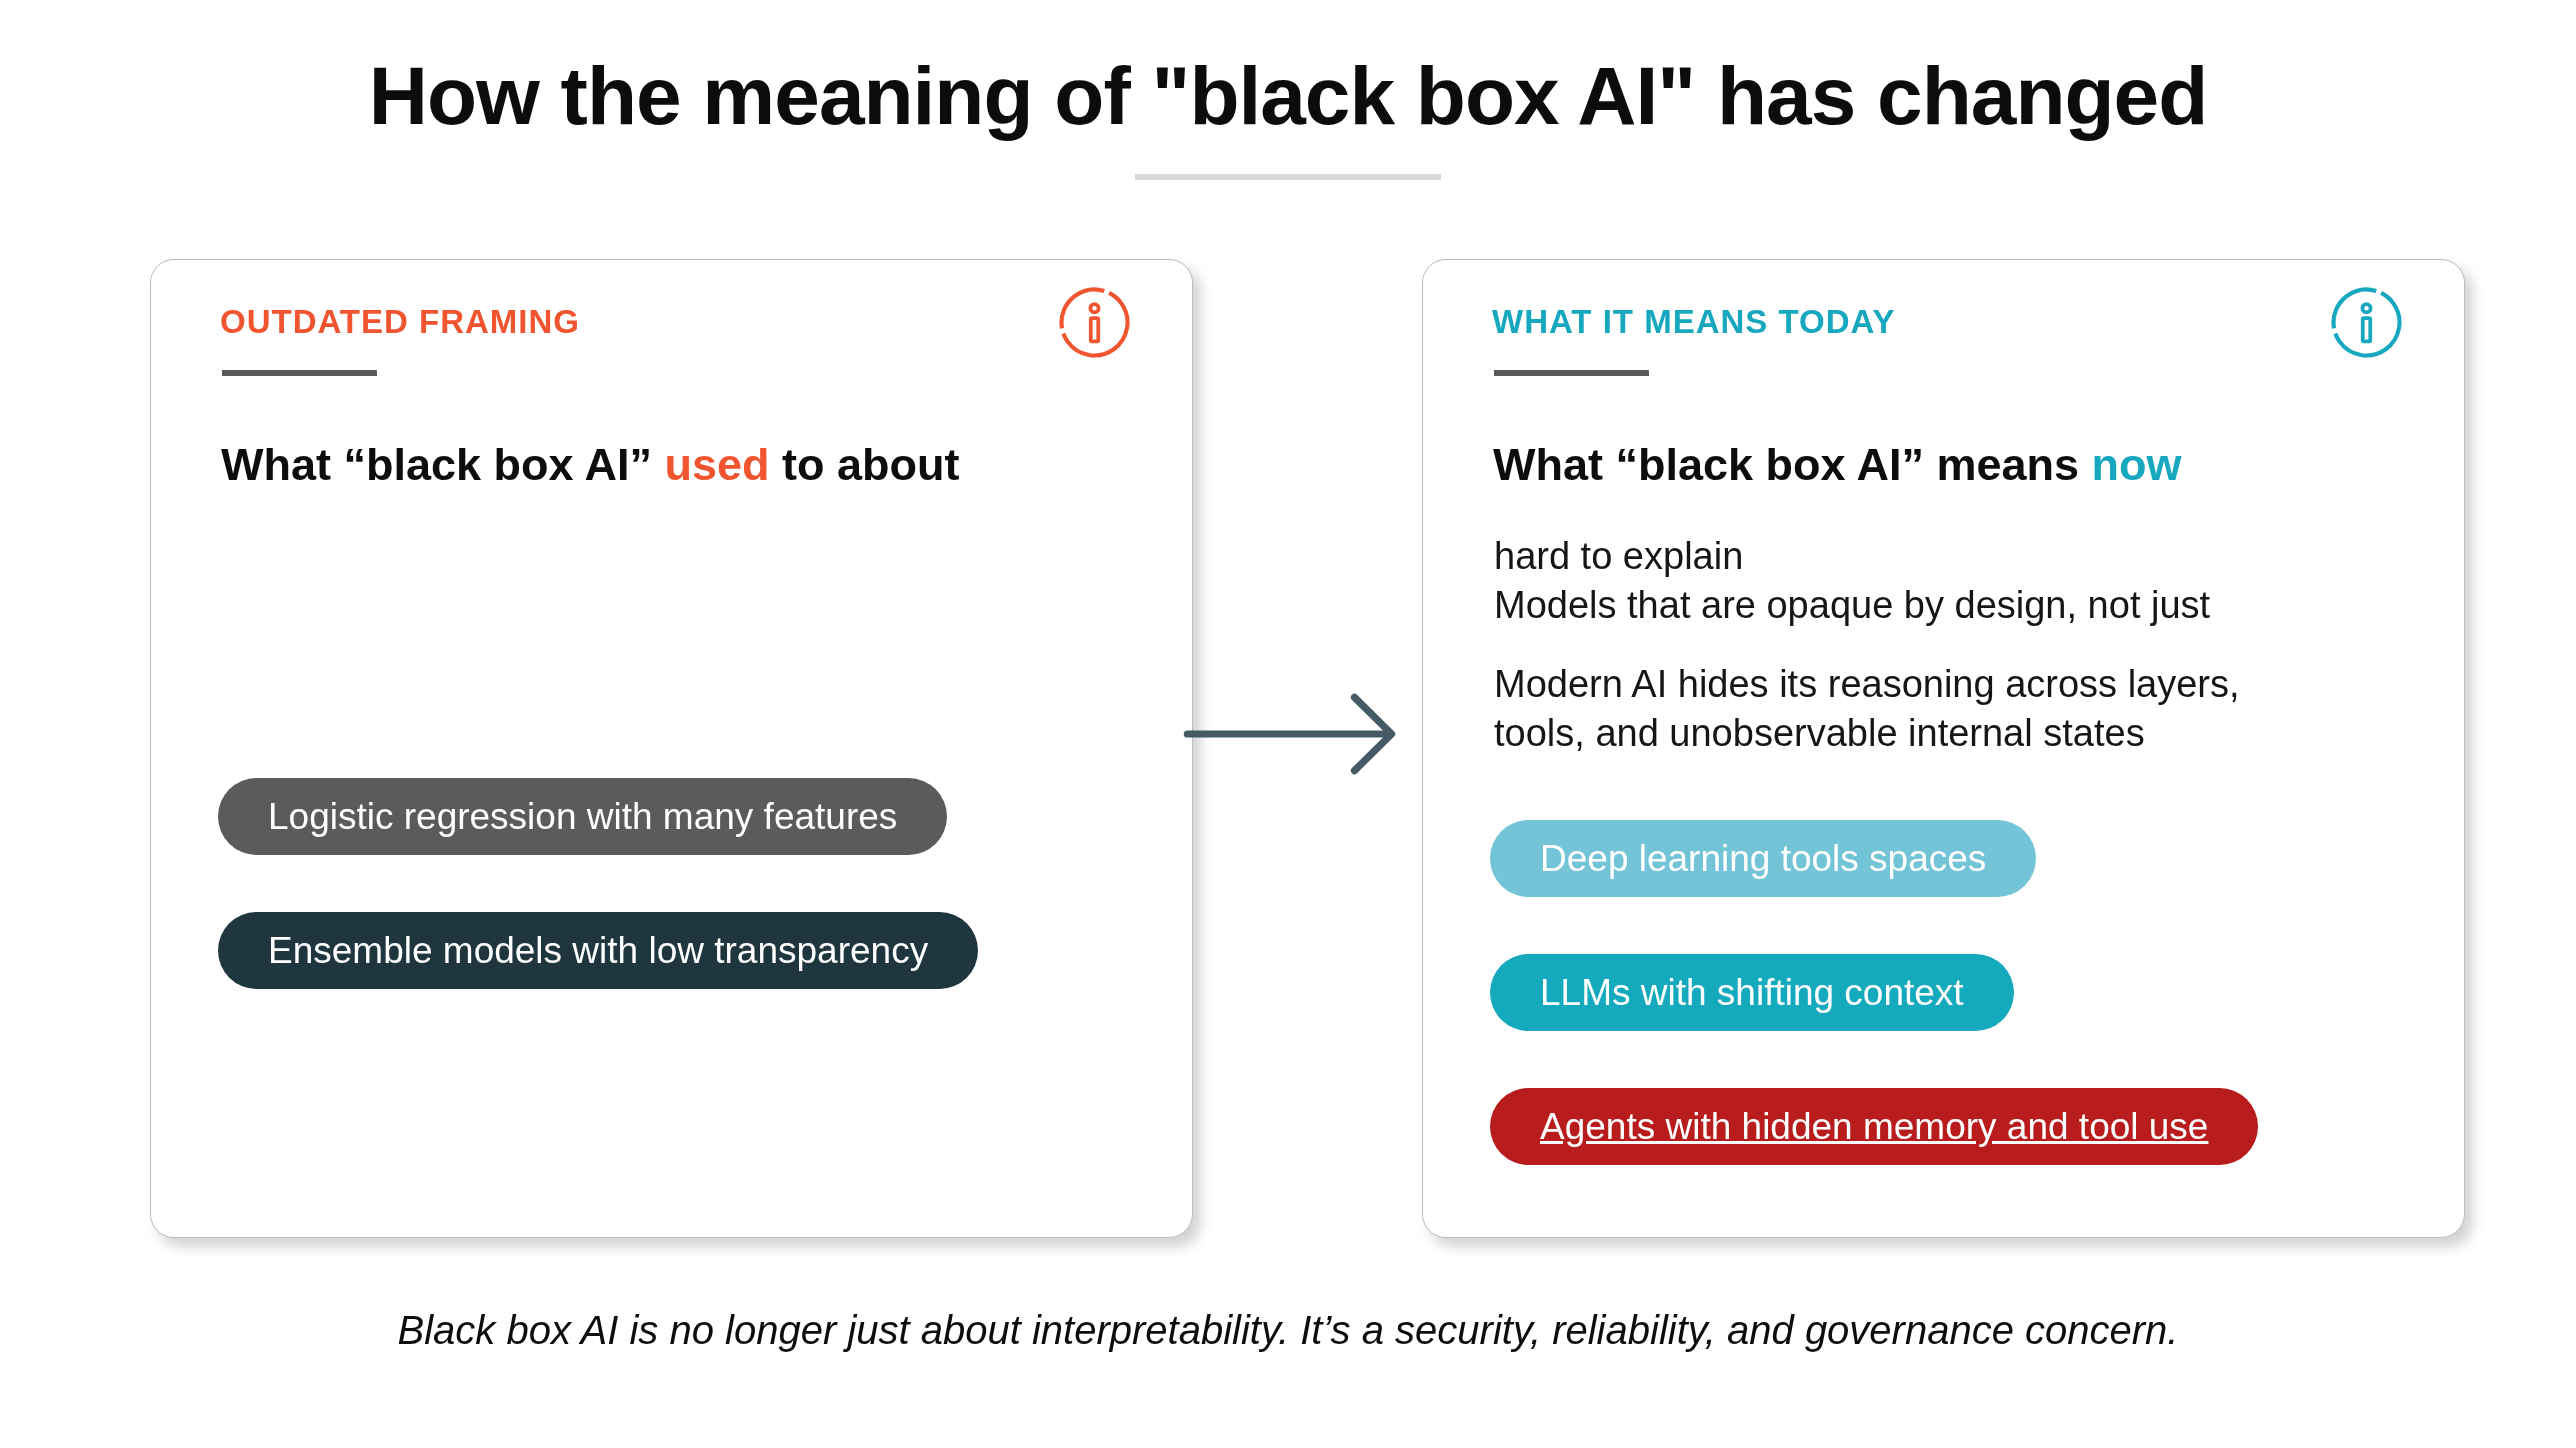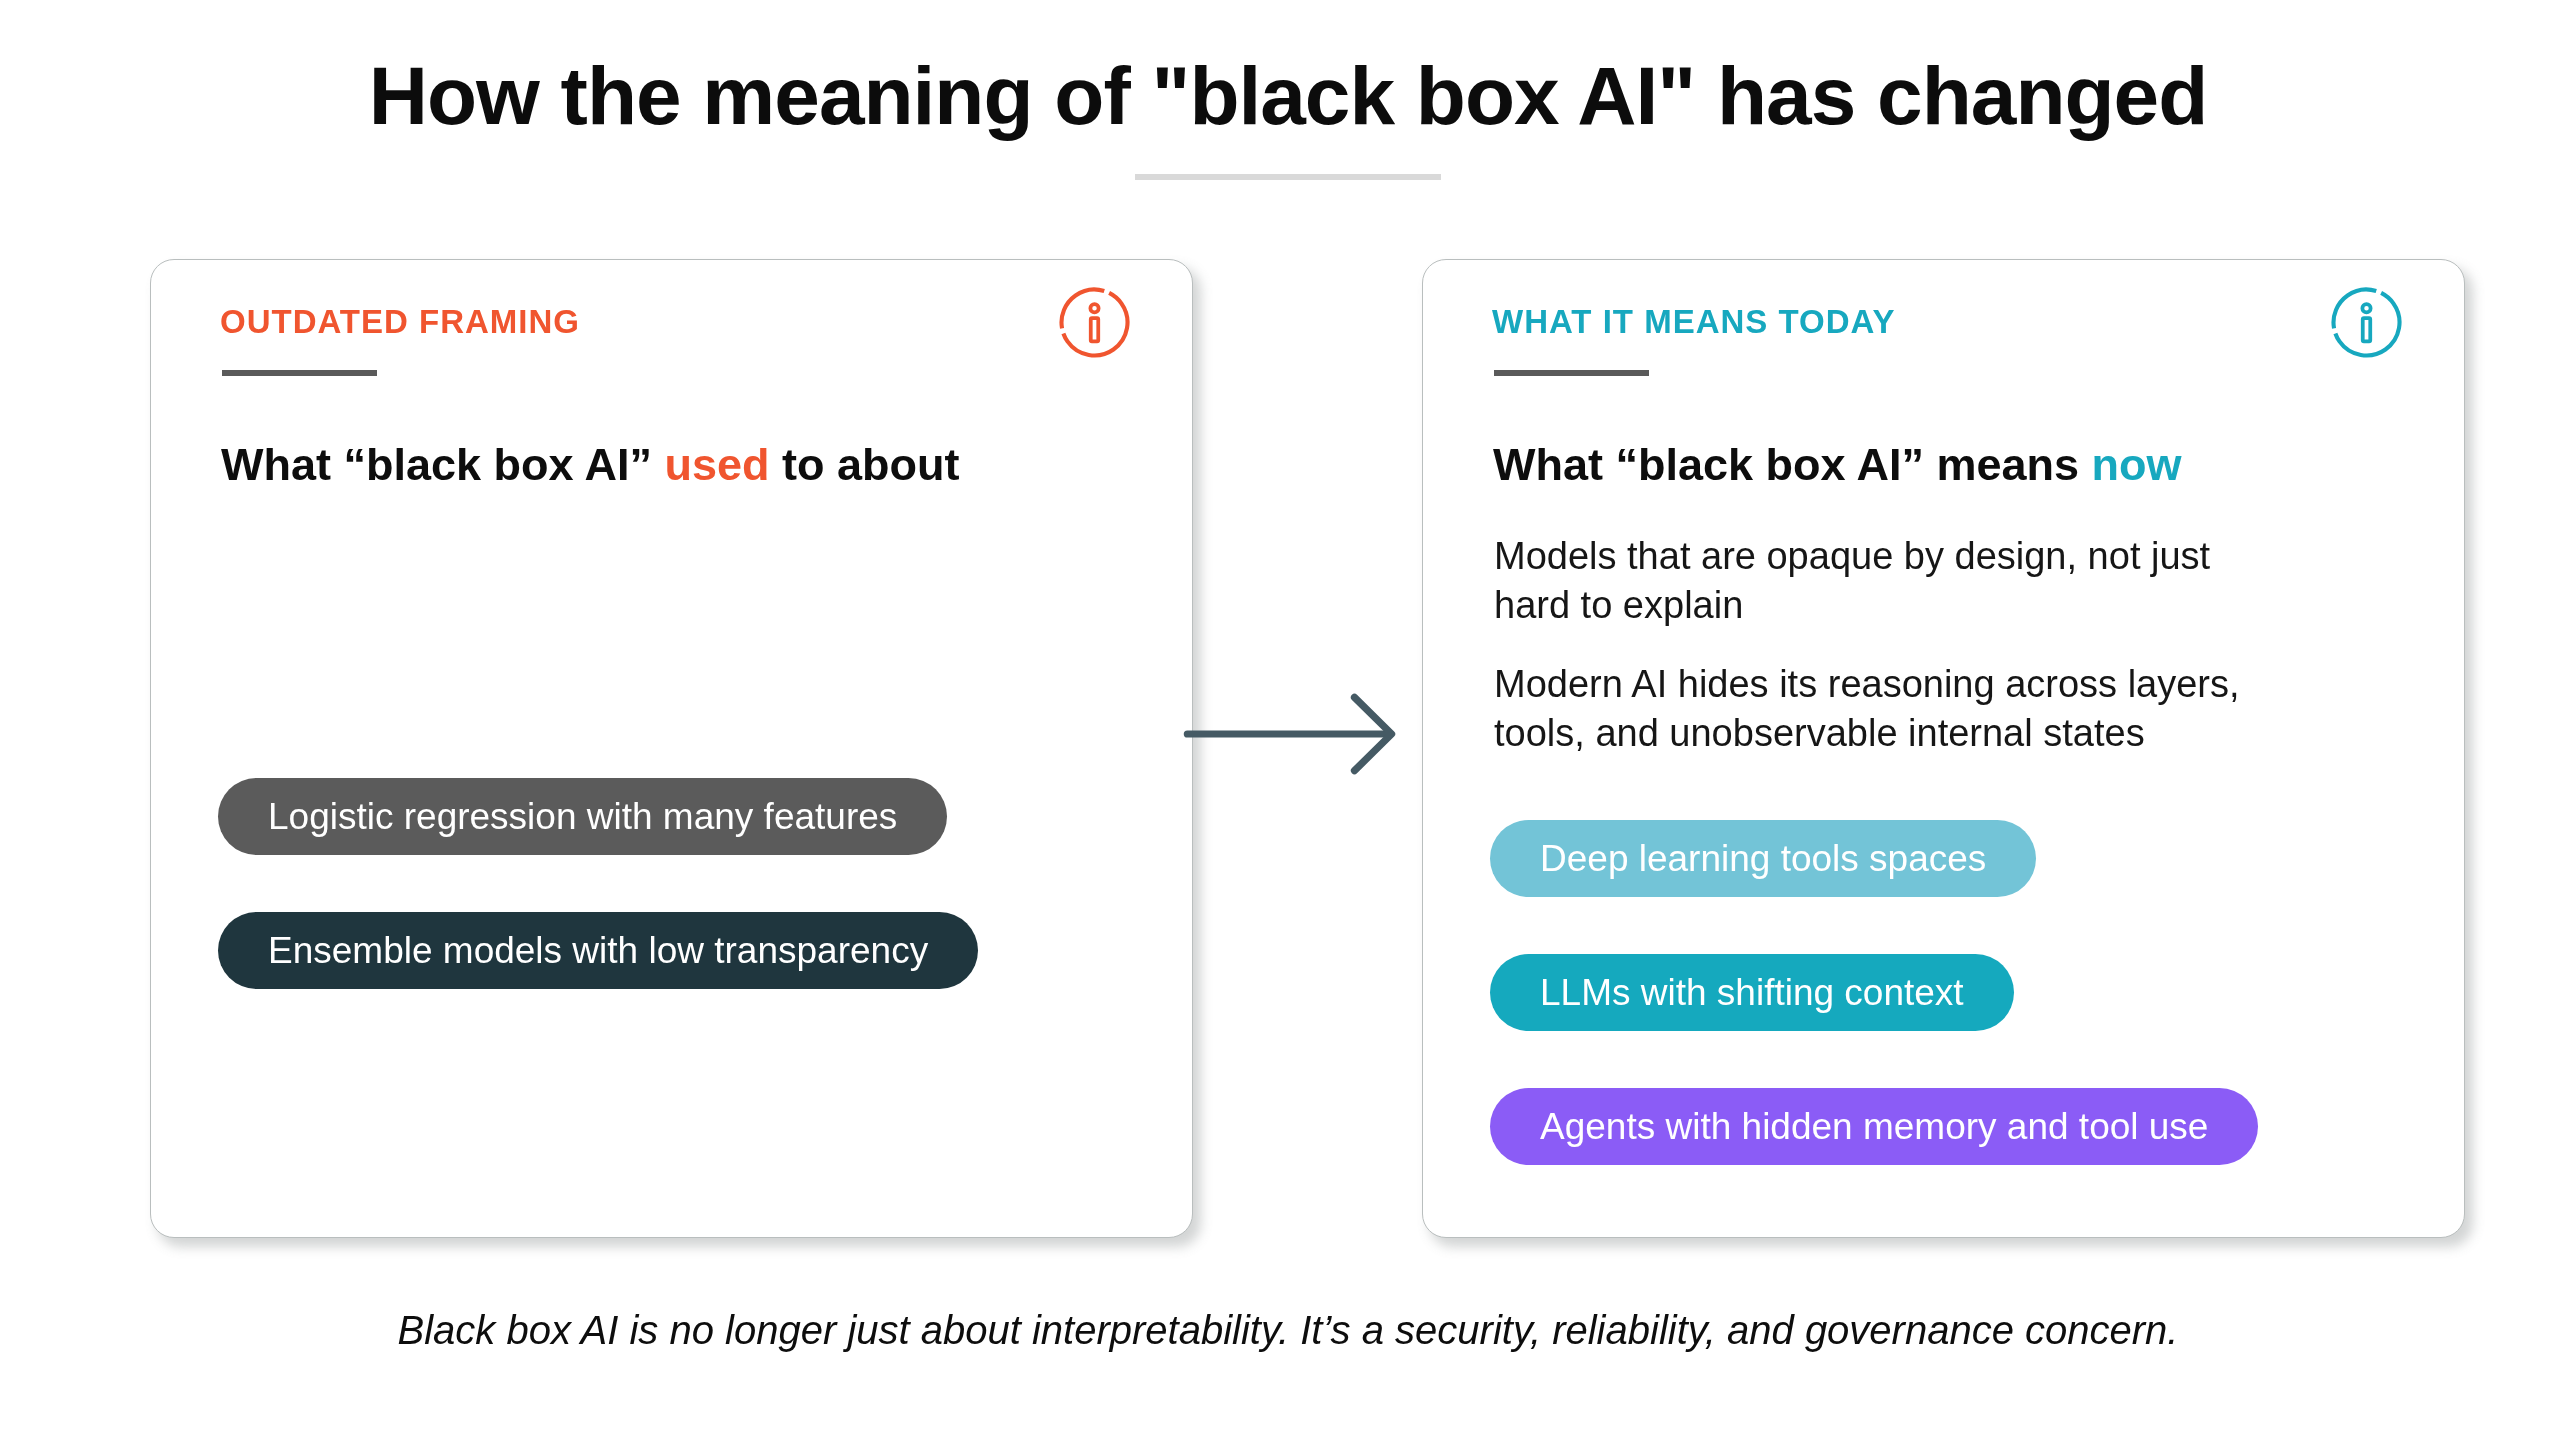--- a/index.html
+++ b/index.html
@@ -112,32 +112,32 @@
     </span>
 
     <div class="eyebrow-underline"></div>
 
     <div class="card-heading">
       <span>What “black box AI” means </span><span style="color: rgb(23, 168, 191);">now</span><span></span>
     </div>
 
     <div class="card-body">
       <p class="para">
+        <span class="line">hard to explain</span>
         <span class="line">Models that are opaque by design, not just</span>
-        <span class="line">hard to explain</span>
       </p>
       <p class="para">
         <span class="line">Modern AI hides its reasoning across layers,</span>
         <span class="line">tools, and unobservable internal states</span>
       </p>
     </div>
 
     <div class="pills">
       <div class="pill" style="background-color: rgb(115, 196, 215);">Deep learning tools spaces</div>
       <div class="pill" style="background-color: rgb(21, 169, 190);">LLMs with shifting context</div>
-      <div class="pill" style="background-color: #8b5cf6;">Agents with hidden memory and tool use</div>
+      <div class="pill" style="background-color: #b91c1c; text-decoration: underline;">Agents with hidden memory and tool use</div>
     </div>
   </div>
 
   <div class="footer">Black box AI is no longer just about interpretability. It’s a security, reliability, and governance concern.</div>
 
 </div>
 
 
 </body></html>

